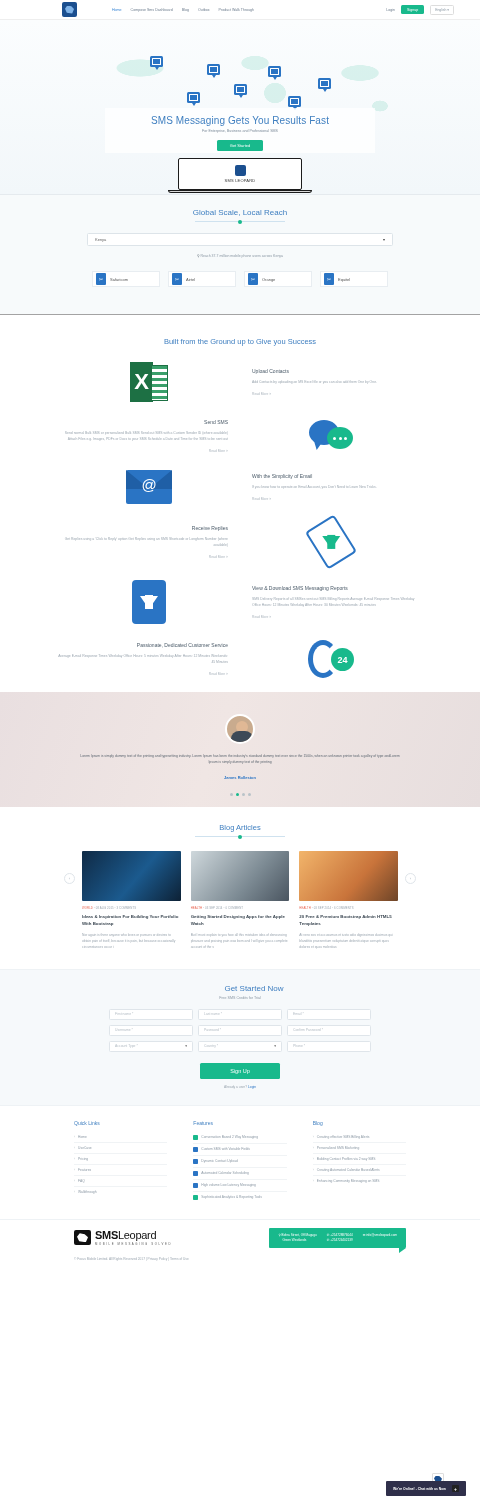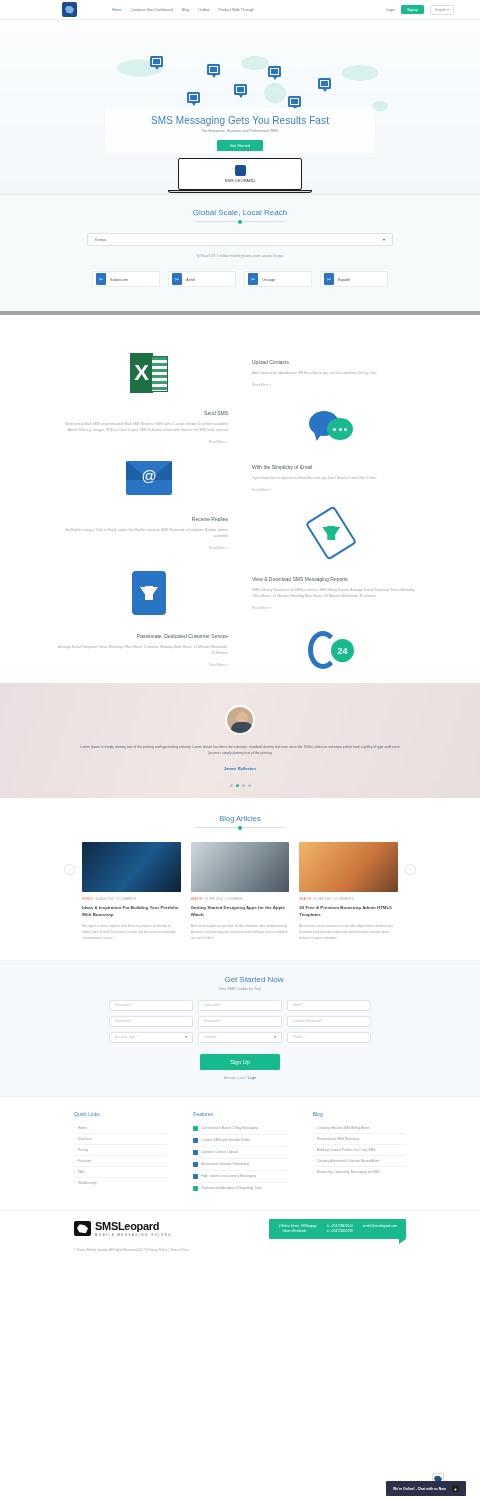--- a/index.html
+++ b/index.html
@@ -89,21 +89,21 @@
     height: 3px; background: #dadada; border: 1.2px solid #1c1c1c;
     border-radius: 0 0 3px 3px; margin: 0 -10px;
   }
   .laptop-logo {
     width: 11px; height: 11px; background: #1b4f8f; border-radius: 2px;
   }
   .laptop-text { font-size: 4px; color: #333; letter-spacing: .2px; }
   
   .scale-sec {
     height: 120px; background: #f7fafb; position: relative;
-    padding-top: 13px; text-align: center; border-bottom: 4px solid #a3a3a3;
+    padding-top: 13px; text-align: center; border-bottom: 1px solid #a3a3a3;
   }
   .sec-title { font-size: 8px; color: #3f7fc0; font-weight: 400; }
   .sec-underline {
     width: 90px; height: 1px; background: #cfe2ef; margin: 4px auto 0; position: relative;
   }
   .sec-underline::after {
     content: ""; position: absolute; left: 50%; top: -1.5px; width: 4px; height: 4px;
     background: #18b98c; border-radius: 50%; transform: translateX(-50%);
   }
   .country-select {
@@ -304,21 +304,21 @@
   .brand-mark {
     width: 17px; height: 15px; background: #111; border-radius: 2px;
     position: relative;
   }
   .brand-mark::after {
     content: ""; position: absolute; left: 3px; top: 3px; width: 11px; height: 9px;
     background: #fff;
     clip-path: polygon(0 40%, 25% 0, 70% 10%, 100% 45%, 80% 100%, 20% 90%);
   }
   .brand-txt .b1 { font-size: 11px; color: #111; font-weight: bold; letter-spacing: -.3px; }
-  .brand-txt .b1 em { font-style: normal; font-weight: bold; }
+  .brand-txt .b1 em { font-style: normal; font-weight: normal; }
   .brand-txt .b2 { font-size: 2.8px; color: #555; letter-spacing: 1.6px; margin-top: 1px; }
   .contact-box {
     margin-left: auto; background: #18b98c; color: #fff; border-radius: 1px;
     padding: 5px 9px; display: flex; gap: 10px; font-size: 3.1px; line-height: 1.7;
     position: relative;
   }
   .contact-box::after {
     content: ""; position: absolute; right: -0px; bottom: -5px;
     border-left: 7px solid #18b98c; border-bottom: 5px solid transparent;
   }
@@ -416,20 +416,21 @@
       <span class="carrier-name">Orange</span>
     </div>
     <div class="carrier">
       <span class="carrier-ico">✂</span>
       <span class="carrier-name">Equitel</span>
     </div>
   </div>
 </div>
 
 <div class="features">
+  <div class="features-title">Built from the Ground up to Give you Success</div>
 
   <div class="frow">
     <div class="fcol ico">
       <div class="ic ic-excel"></div>
     </div>
     <div class="fcol txt-left">
       <div class="f-title">Upload Contacts</div>
       <div class="f-body">Add Contacts by uploading an MS Excel file or you can also add them One by One.</div>
       <div class="f-more">Read More &gt;</div>
     </div>

